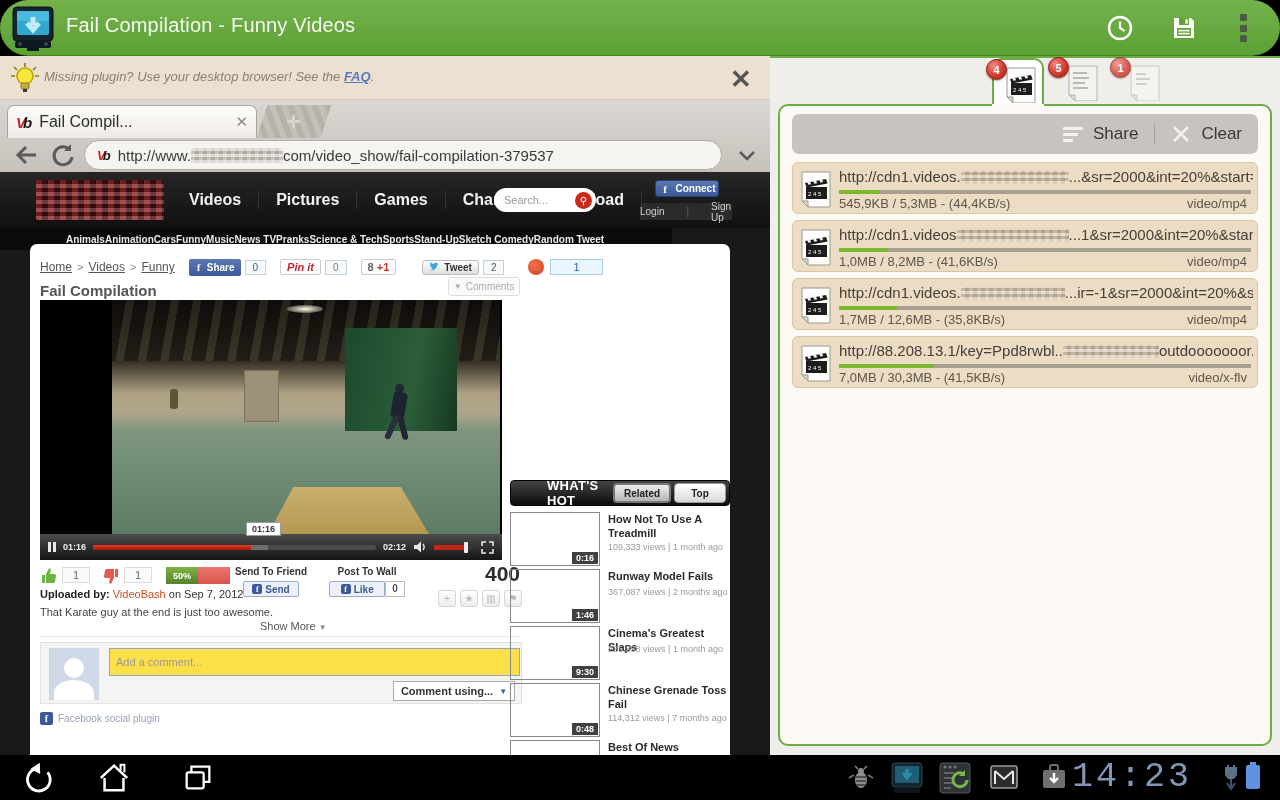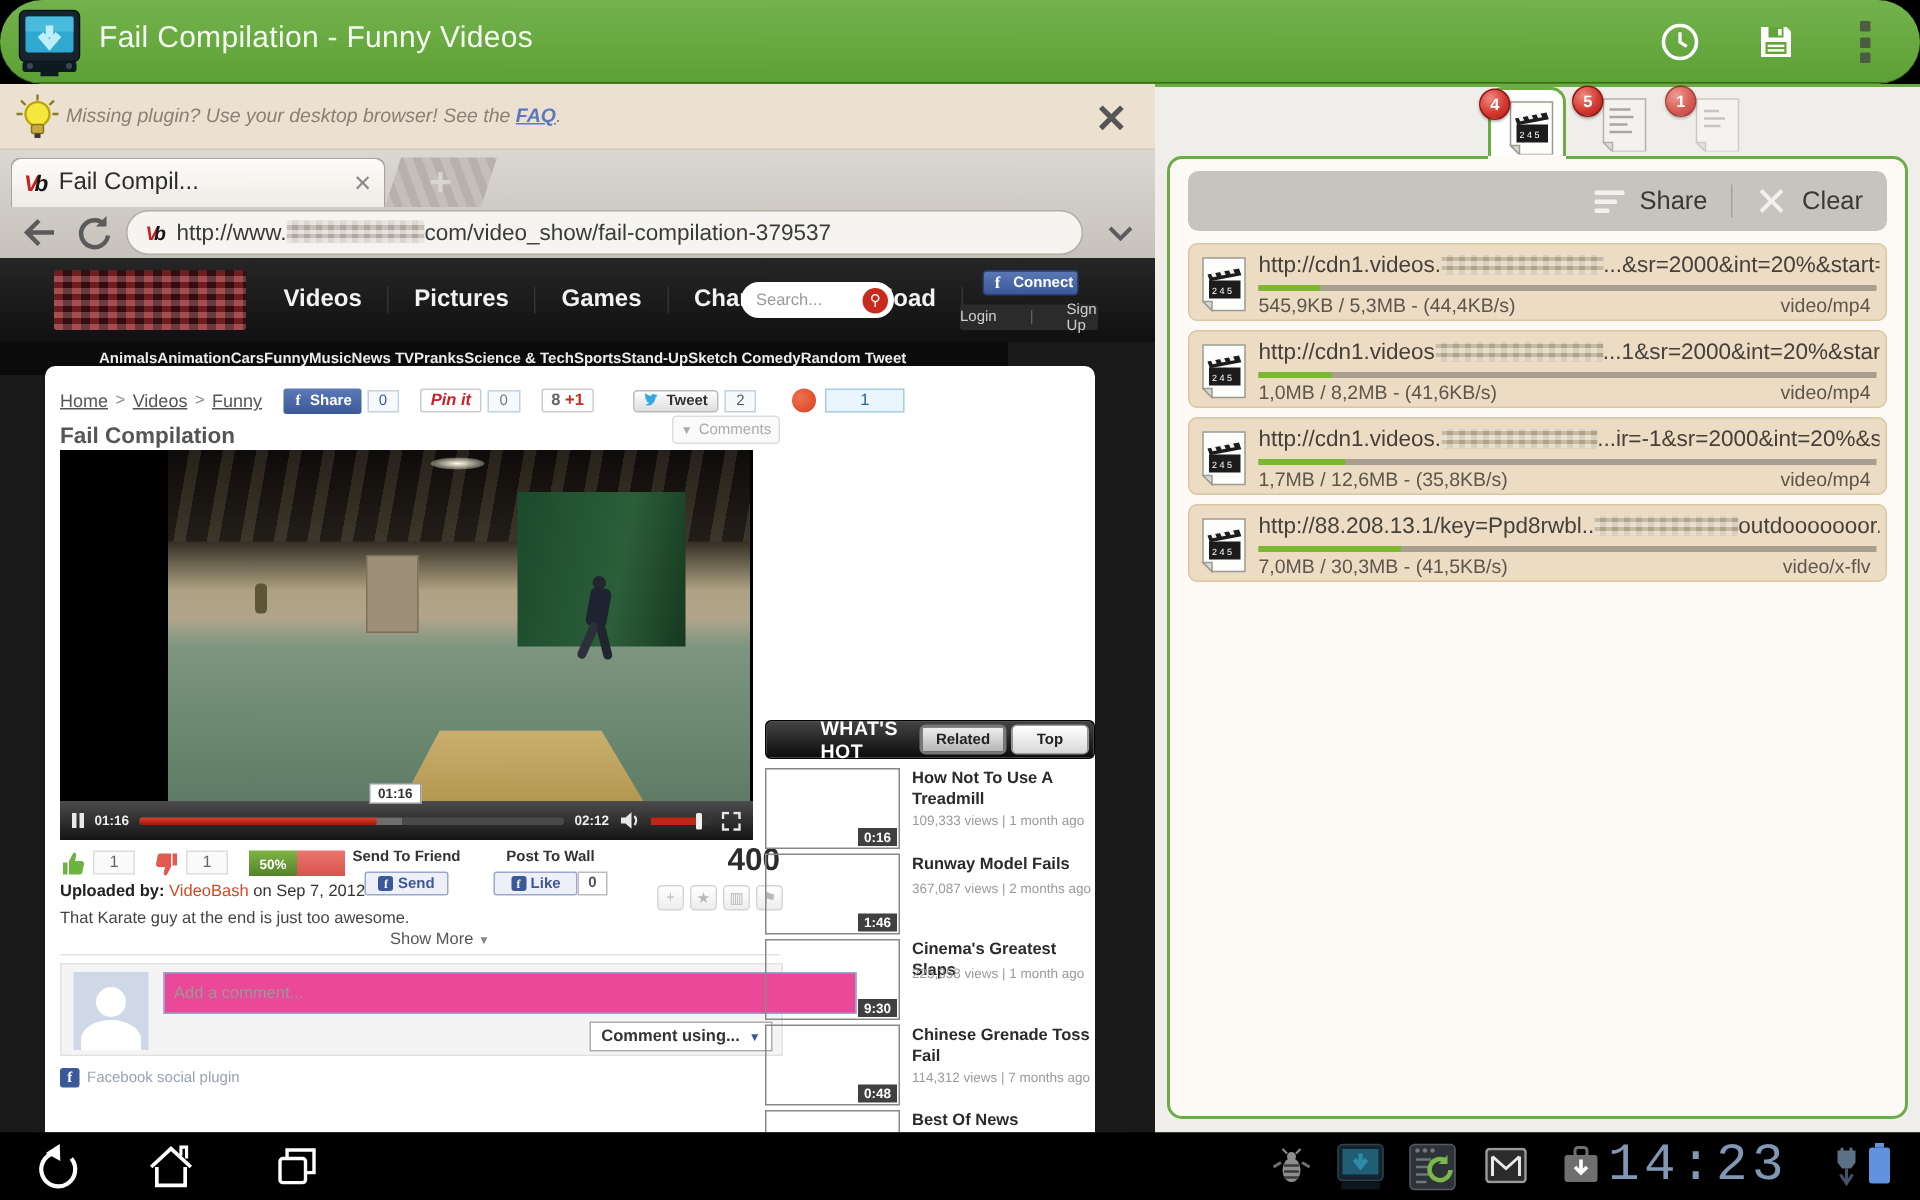--- a/index.html
+++ b/index.html
@@ -132,21 +132,21 @@
   #upline .ub{color:#cf4a22;}
   #desc{left:10px;top:362px;font-size:11px;color:#444;}
   #showmore{left:230px;top:376px;font-size:11px;color:#555;}
   #divider{left:10px;top:392px;width:480px;height:1px;background:#e3e3e3;}
 
   
   #cpanel{left:10px;top:398px;width:482px;height:62px;background:#f4f4f4;border:1px solid #e2e2e2;}
   #avatar{left:8px;top:5px;width:50px;height:52px;background:#cfd8e6;overflow:hidden;}
   #avatar .hd{left:15px;top:10px;width:20px;height:20px;border-radius:50%;background:#fff;}
   #avatar .sh{left:5px;top:32px;width:40px;height:26px;border-radius:50% 50% 0 0;background:#fff;}
-  #cinput{left:68px;top:5px;width:462px;height:28px;background:#ec4899;border:1px solid #8fa8cf;font-size:11px;color:#333;padding:3px 6px;font-family:"Liberation Sans",sans-serif;}
+  #cinput{left:68px;top:5px;width:411px;height:28px;background:#fde047;border:1px solid #8fa8cf;font-size:11px;color:#333;padding:3px 6px;font-family:"Liberation Sans",sans-serif;}
   #cinput::placeholder{color:#999;}
   #cusing{left:352px;top:38px;width:122px;height:20px;background:#fff;border:1px solid #aaa;font-size:11px;font-weight:bold;color:#333;display:flex;align-items:center;justify-content:center;gap:6px;}
   #cusing .ar{color:#3b5998;font-size:8px;}
   #fbplugin{left:10px;top:468px;display:flex;align-items:center;gap:5px;font-size:10px;color:#98a1b3;}
   .ficon{width:13px;height:13px;background:#3b5998;border-radius:2px;color:#fff;font-weight:bold;font-size:10px;display:flex;align-items:center;justify-content:center;font-family:"Liberation Serif",serif;}
 
   
   #hothead{left:480px;top:236px;width:220px;height:26px;background:linear-gradient(#434343,#0c0c0c);border:1px solid #000;border-radius:4px;display:flex;align-items:center;padding:0 3px 0 8px;}
   #hothead .ht{color:#fff;font-weight:bold;font-size:13px;flex:1;letter-spacing:.3px;margin-left:28px;}
   #hothead .tabR{width:58px;height:20px;background:linear-gradient(#efefef,#b5b5b5);border:2px solid #777;border-radius:4px;font-size:10px;font-weight:bold;color:#222;display:flex;align-items:center;justify-content:center;}

